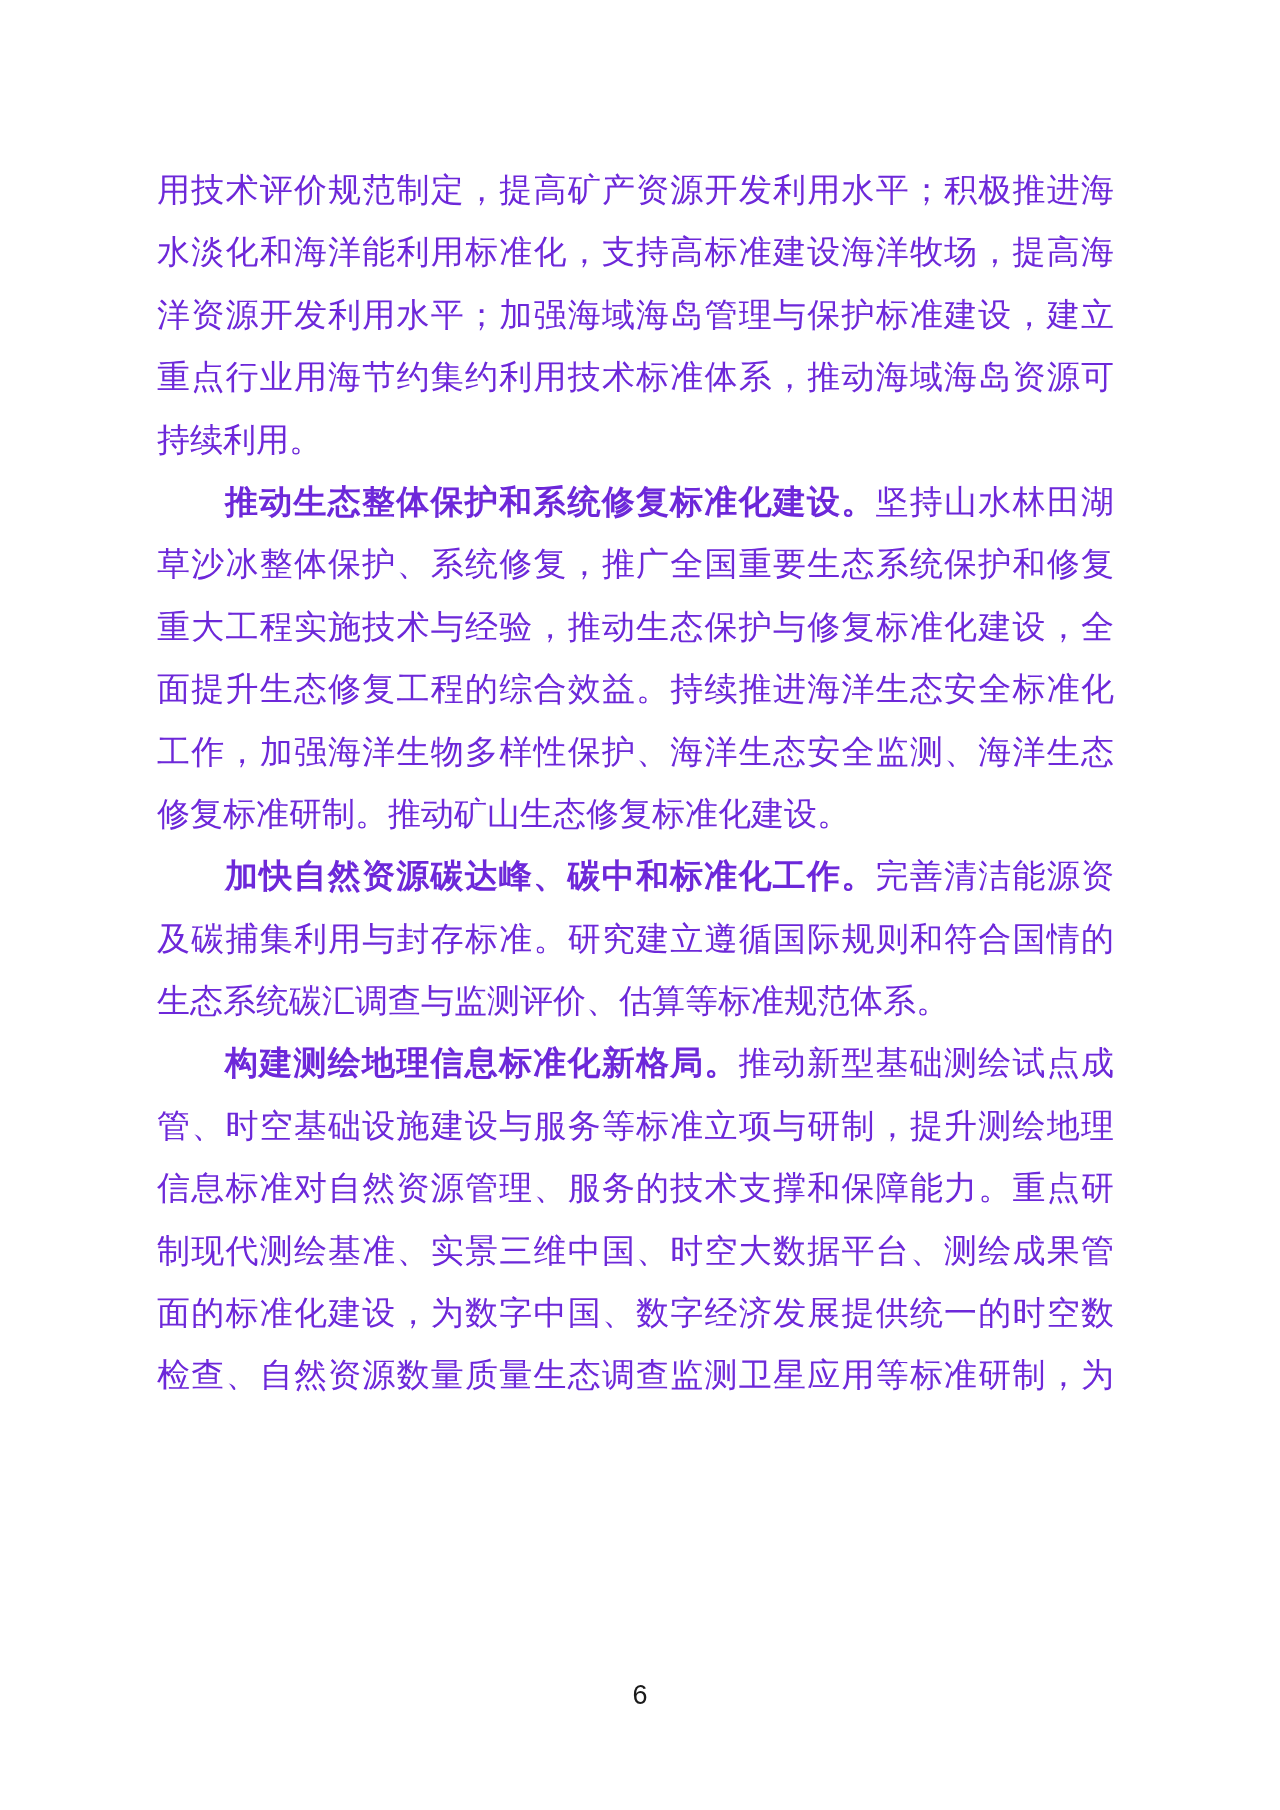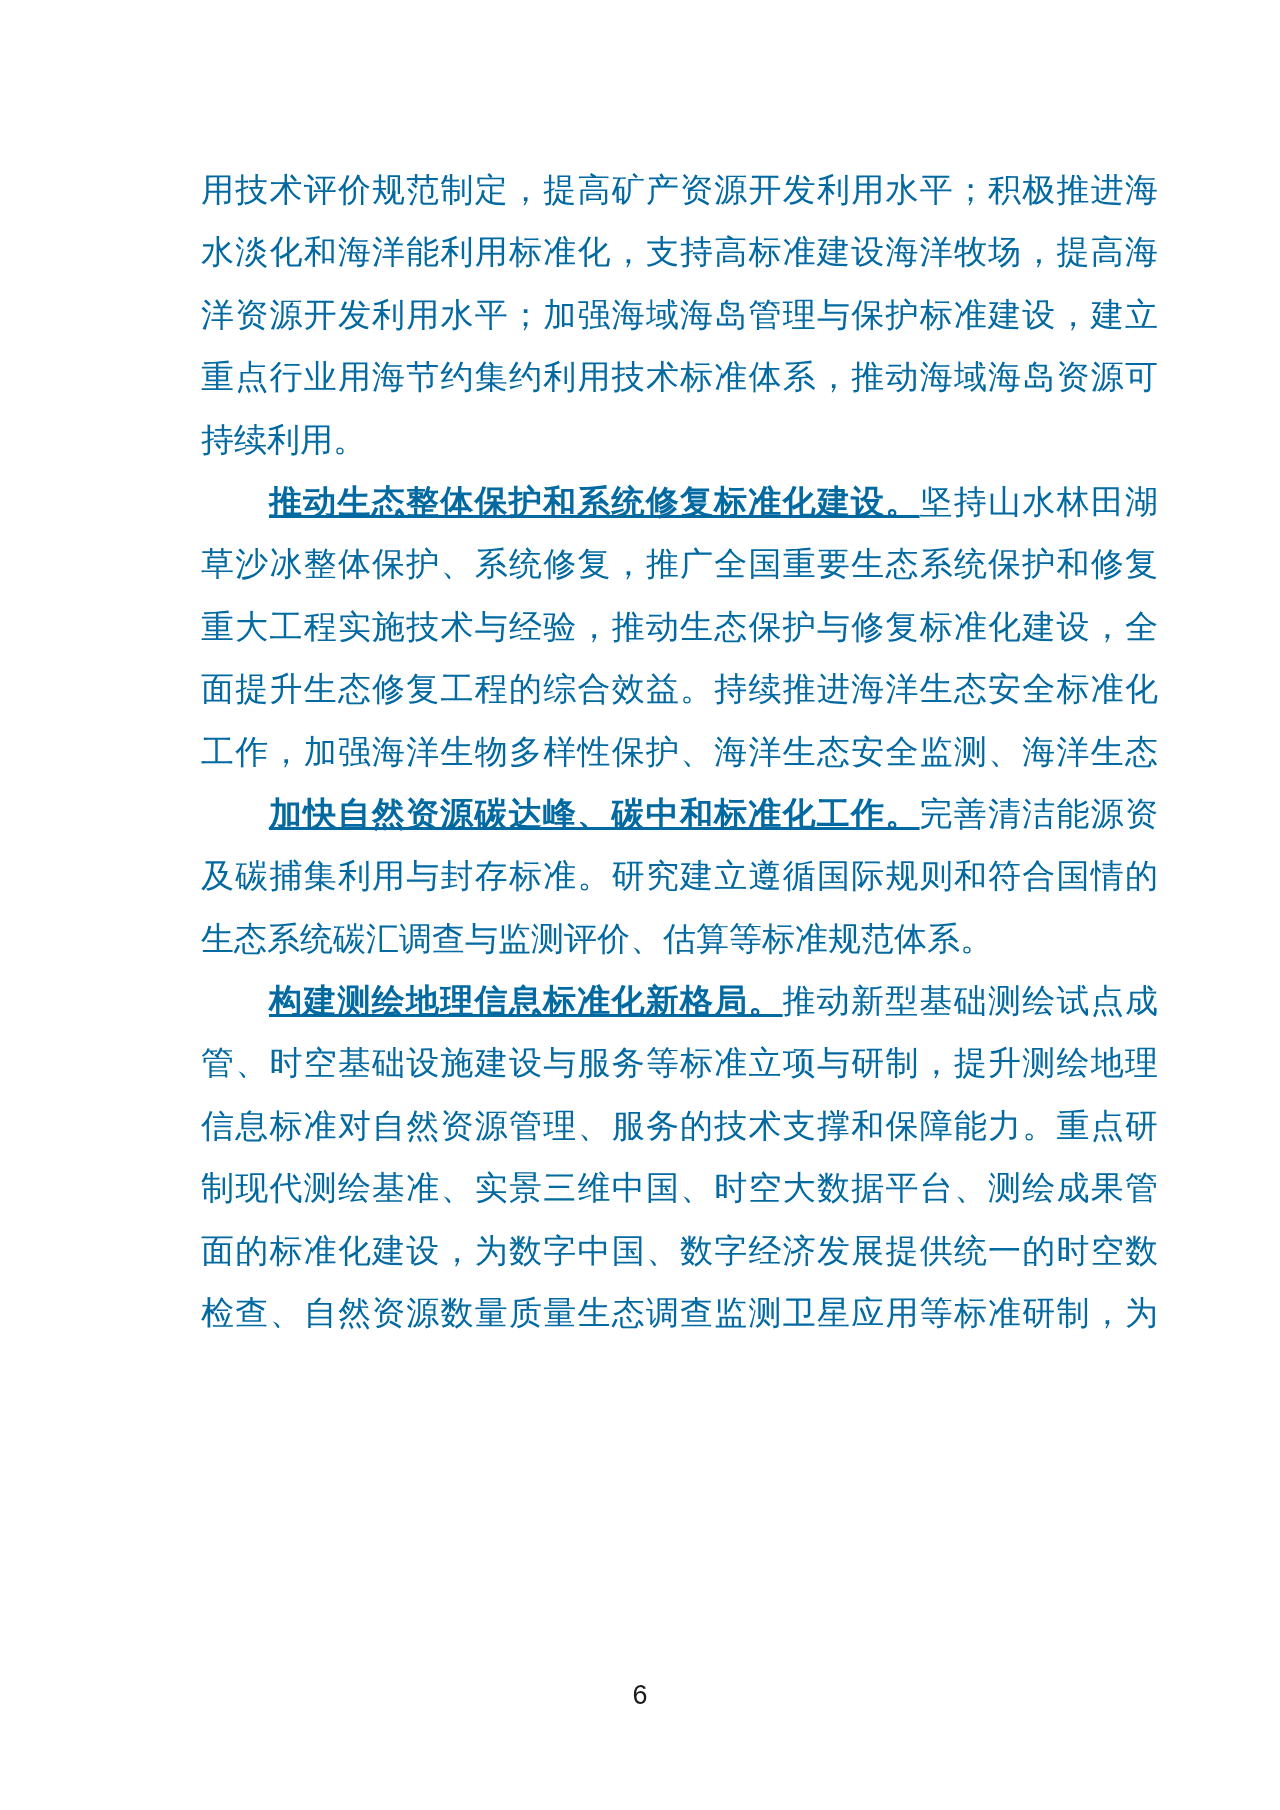--- a/index.html
+++ b/index.html
@@ -20,37 +20,35 @@
     left: 157px;
     top: 159px;
     width: 957px;
   }
   .line {
     box-sizing: border-box;
     width: 100%;
     height: 62.4px;
     line-height: 62.4px;
     font-size: 33px;
-    color: #0369a1;
+    color: #6d28d9;
     text-align: justify;
     text-align-last: justify;
     text-justify: inter-character;
     white-space: normal;
     overflow: hidden;
-    margin-left: 44px;
   }
   .line.indent {
     padding-left: 68px;
   }
   .line.short {
     text-align-last: left;
   }
   .lead {
     font-weight: bold;
-    text-decoration: underline;
   }
   .page-number {
     position: absolute;
     left: 0;
     top: 1680px;
     width: 100%;
     text-align: center;
     font-size: 27px;
     color: #1a1a1a;
     font-family: "Liberation Sans", "DejaVu Sans", sans-serif;
@@ -64,20 +62,21 @@
       <div class="line">用技术评价规范制定，提高矿产资源开发利用水平；积极推进海</div>
       <div class="line">水淡化和海洋能利用标准化，支持高标准建设海洋牧场，提高海</div>
       <div class="line">洋资源开发利用水平；加强海域海岛管理与保护标准建设，建立</div>
       <div class="line">重点行业用海节约集约利用技术标准体系，推动海域海岛资源可</div>
       <div class="line short">持续利用。</div>
       <div class="line indent"><b class="lead">推动生态整体保护和系统修复标准化建设。</b>坚持山水林田湖</div>
       <div class="line">草沙冰整体保护、系统修复，推广全国重要生态系统保护和修复</div>
       <div class="line">重大工程实施技术与经验，推动生态保护与修复标准化建设，全</div>
       <div class="line">面提升生态修复工程的综合效益。持续推进海洋生态安全标准化</div>
       <div class="line">工作，加强海洋生物多样性保护、海洋生态安全监测、海洋生态</div>
+      <div class="line short">修复标准研制。推动矿山生态修复标准化建设。</div>
       <div class="line indent"><b class="lead">加快自然资源碳达峰、碳中和标准化工作。</b>完善清洁能源资</div>
       <div class="line">及碳捕集利用与封存标准。研究建立遵循国际规则和符合国情的</div>
       <div class="line short">生态系统碳汇调查与监测评价、估算等标准规范体系。</div>
       <div class="line indent"><b class="lead">构建测绘地理信息标准化新格局。</b>推动新型基础测绘试点成</div>
       <div class="line">管、时空基础设施建设与服务等标准立项与研制，提升测绘地理</div>
       <div class="line">信息标准对自然资源管理、服务的技术支撑和保障能力。重点研</div>
       <div class="line">制现代测绘基准、实景三维中国、时空大数据平台、测绘成果管</div>
       <div class="line">面的标准化建设，为数字中国、数字经济发展提供统一的时空数</div>
       <div class="line">检查、自然资源数量质量生态调查监测卫星应用等标准研制，为</div>
     </div>

